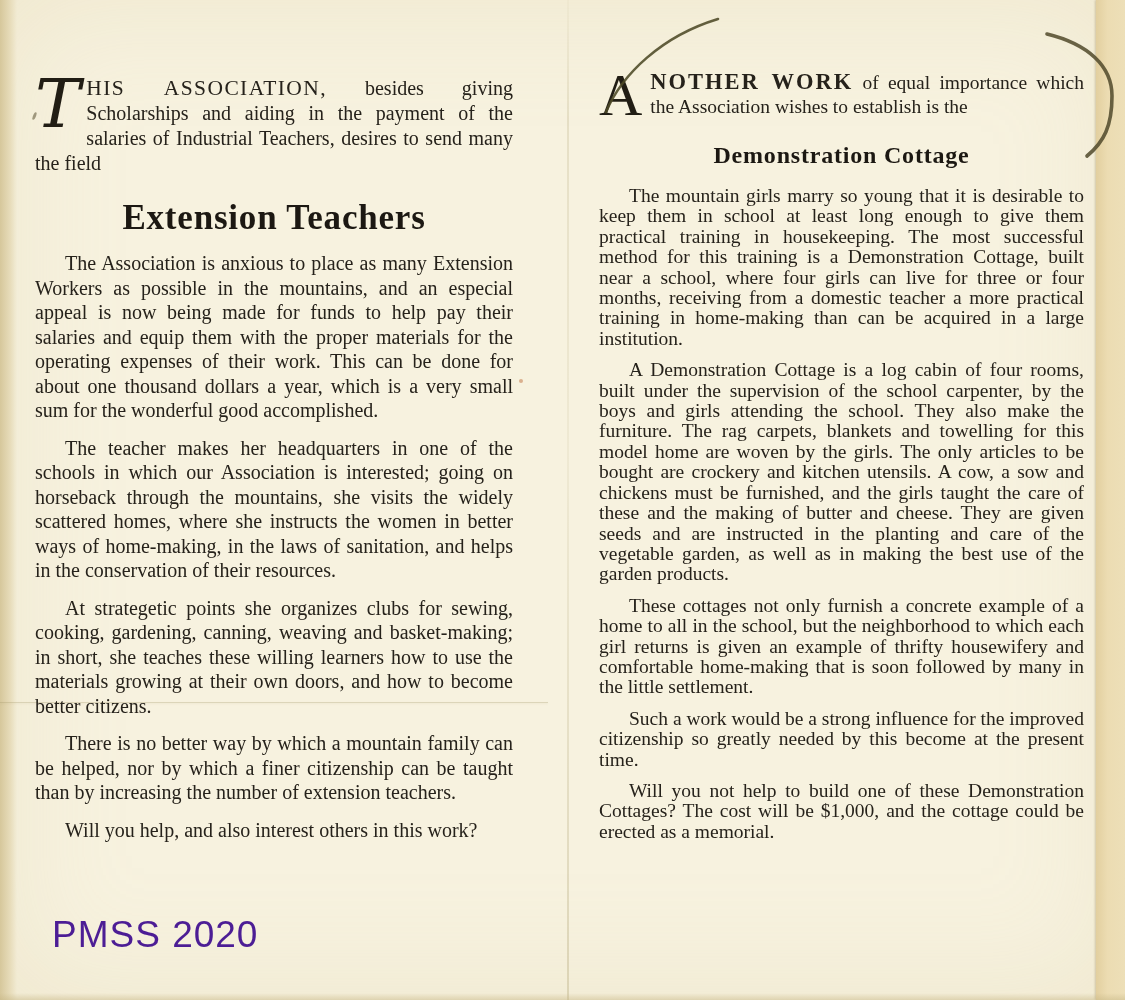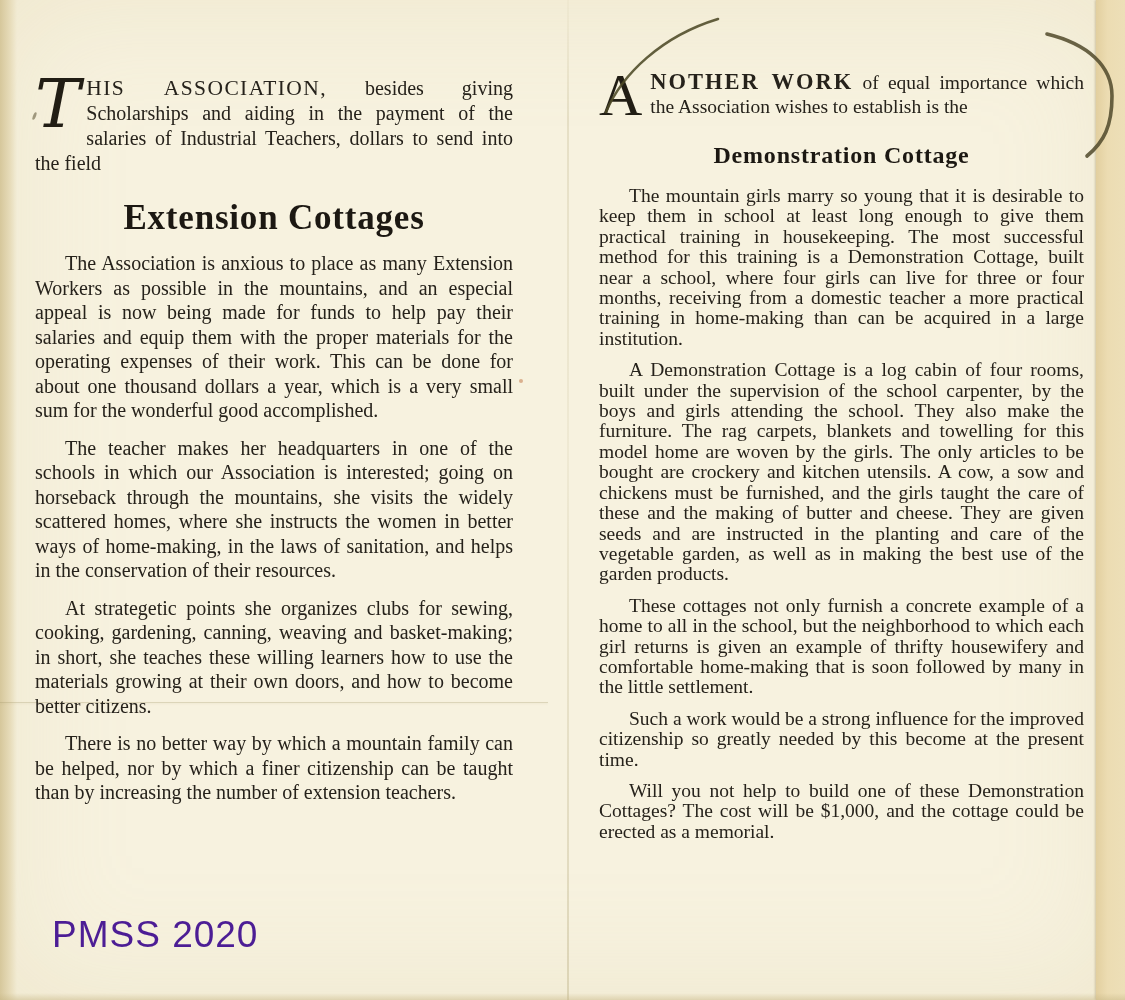--- a/index.html
+++ b/index.html
@@ -62,26 +62,27 @@
 <div class="page">
 
   <div class="edge edge-left"></div>
   <div class="edge edge-right"></div>
   <div class="fold-v"></div>
   <div class="crease-h"></div>
   <span class="speck speck-1"></span>
   <span class="speck speck-2"></span>
 
   <section class="col col-left">
-    <p class="opening"><span class="dropcap dropcap-t">T</span><span class="lead">HIS ASSOCIATION,</span><span> besides giving Scholarships and aiding in the payment of the salaries of Industrial Teachers, dollars to send into the field</span></p>
-    <h1 class="heading">Extension Cottages</h1>
+    <p class="opening"><span class="dropcap dropcap-t">T</span><span class="lead">HIS ASSOCIATION,</span><span> besides giving Scholarships and aiding in the payment of the salaries of Industrial Teachers, desires to send many the field</span></p>
+    <h1 class="heading">Extension Teachers</h1>
     <p class="body-p">The Association is anxious to place as many Extension Workers as possible in the mountains, and an especial appeal is now being made for funds to help pay their salaries and equip them with the proper materials for the operating expenses of their work.  This can be done for about one thousand dollars a year, which is a very small sum for the wonderful good accomplished.</p>
     <p class="body-p">The teacher makes her headquarters in one of the schools in which our Association is interested; going on horseback through the mountains, she visits the widely scattered homes, where she instructs the women in better ways of home-making, in the laws of sanitation, and helps in the conservation of their resources.</p>
     <p class="body-p">At strategetic points she organizes clubs for sewing, cooking, gardening, canning, weaving and basket-making; in short, she teaches these willing learners how to use the materials growing at their own doors, and how to become better citizens.</p>
     <p class="body-p">There is no better way by which a mountain family can be helped, nor by which a finer citizenship can be taught than by increasing the number of extension teachers.</p>
+    <p class="body-p">Will you help, and also interest others in this work?</p>
   </section>
 
   <section class="col col-right">
     <p class="opening"><span class="dropcap dropcap-a">A</span><span class="lead">NOTHER WORK</span><span> of equal importance which the Association wishes to establish is the</span></p>
     <h1 class="heading">Demonstration Cottage</h1>
     <p class="body-p">The mountain girls marry so young that it is desirable to keep them in school at least long enough to give them practical training in housekeeping.  The most successful method for this training is a Demonstration Cottage, built near a school, where four girls can live for three or four months, receiving from a domestic teacher a more practical training in home-making than can be acquired in a large institution.</p>
     <p class="body-p">A Demonstration Cottage is a log cabin of four rooms, built under the supervision of the school carpenter, by the boys and girls attending the school.  They also make the furniture.  The rag carpets, blankets and towelling for this model home are woven by the girls.  The only articles to be bought are crockery and kitchen utensils.  A cow, a sow and chickens must be furnished, and the girls taught the care of these and the making of butter and cheese.  They are given seeds and are instructed in the planting and care of the vegetable garden, as well as in making the best use of the garden products.</p>
     <p class="body-p">These cottages not only furnish a concrete example of a home to all in the school, but the neighborhood to which each girl returns is given an example of thrifty housewifery and comfortable home-making that is soon followed by many in the little settlement.</p>
     <p class="body-p">Such a work would be a strong influence for the improved citizenship so greatly needed by this become at the present time.</p>
     <p class="body-p">Will you not help to build one of these Demonstration Cottages?  The cost will be $1,000, and the cottage could be erected as a memorial.</p>

